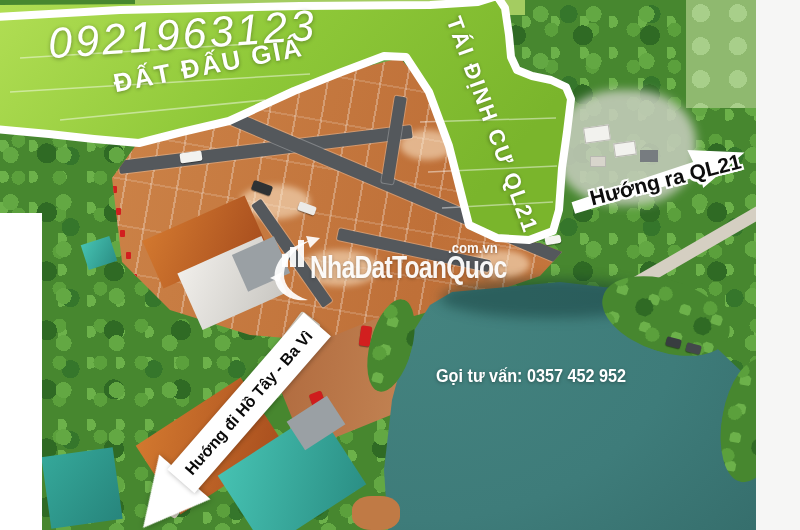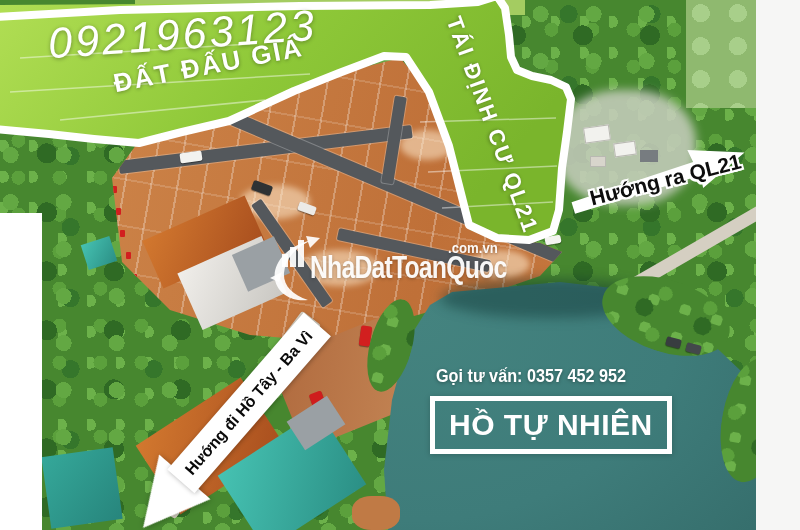--- a/index.html
+++ b/index.html
@@ -178,23 +178,20 @@
       </g>
     </svg>
     <div class="wm-dom">.com.vn</div>
     <div class="wm-brand">NhaDatToanQuoc</div>
 
     <div class="wtxt phone">0921963123</div>
     <div class="wtxt auction">ĐẤT ĐẤU GIÁ</div>
     <div class="wtxt resettle">TÁI ĐỊNH CƯ QL21</div>
     <div class="outdir">Hướng ra QL21</div>
     <div class="wtxt consult">Gọi tư vấn: 0357 452 952</div>
-    <div class="lakebox">
-      <span>HỒ TỰ NHIÊN</span>
-    </div>
 
     <div class="banner">
       <svg class="banner-head" viewBox="0 0 66 76">
         <polygon fill="#ffffff" points="66,4 0,40 66,72" style="filter:drop-shadow(0 1px 3px rgba(0,0,0,.3));"></polygon>
       </svg>
       <div class="banner-shaft">
         <span>Hướng đi Hồ Tây - Ba Vì</span>
       </div>
     </div>
   </div>

